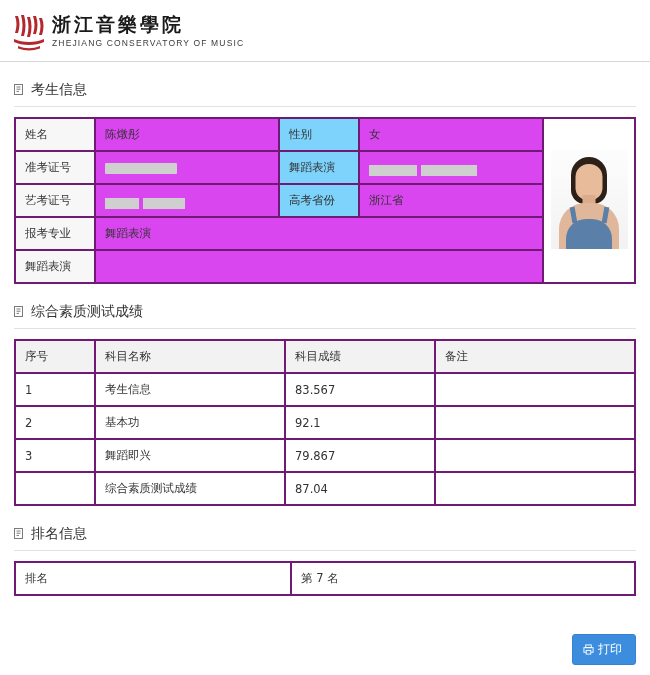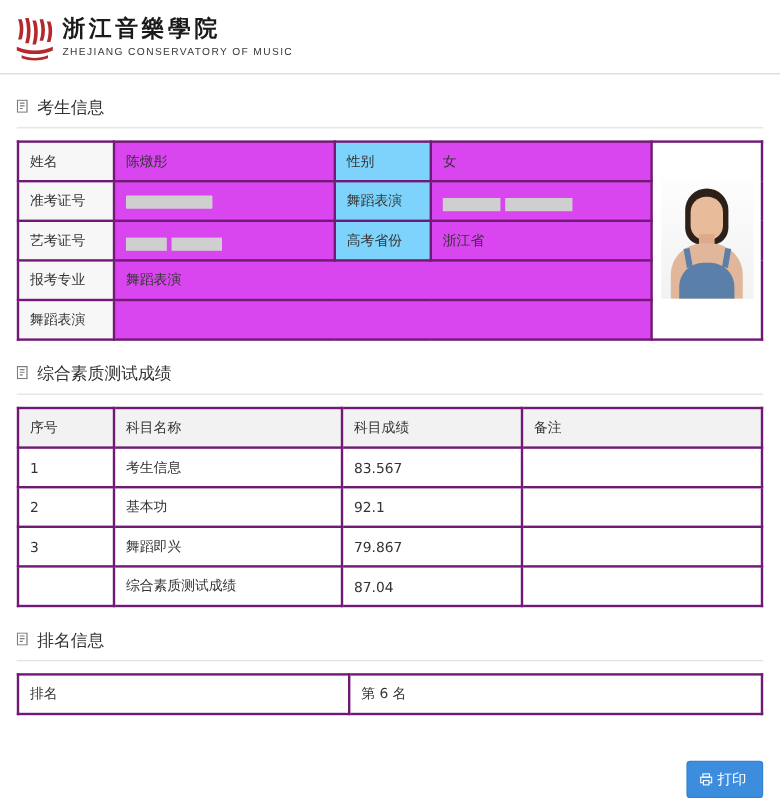--- a/index.html
+++ b/index.html
@@ -374,21 +374,21 @@
   </span>
   <span class="sec-label">排名信息</span>
 </div>
 <div class="rule"></div>
 
 <div class="tbl-wrap">
   <table class="rank-table">
     <tbody>
         <tr>
       <td class="c1">排名</td>
-      <td>第 6 名</td>
+      <td>第 7 名</td>
     </tr>
   </tbody>
     </table>
 </div>
 
 <div class="btn-row">
   <button class="print-btn">
     <span>
       <svg width="11" height="11" viewBox="0 0 12 12" xmlns="http://www.w3.org/2000/svg">
         <rect x="3" y="1" width="6" height="3" fill="none" stroke="#ffffff"></rect>

